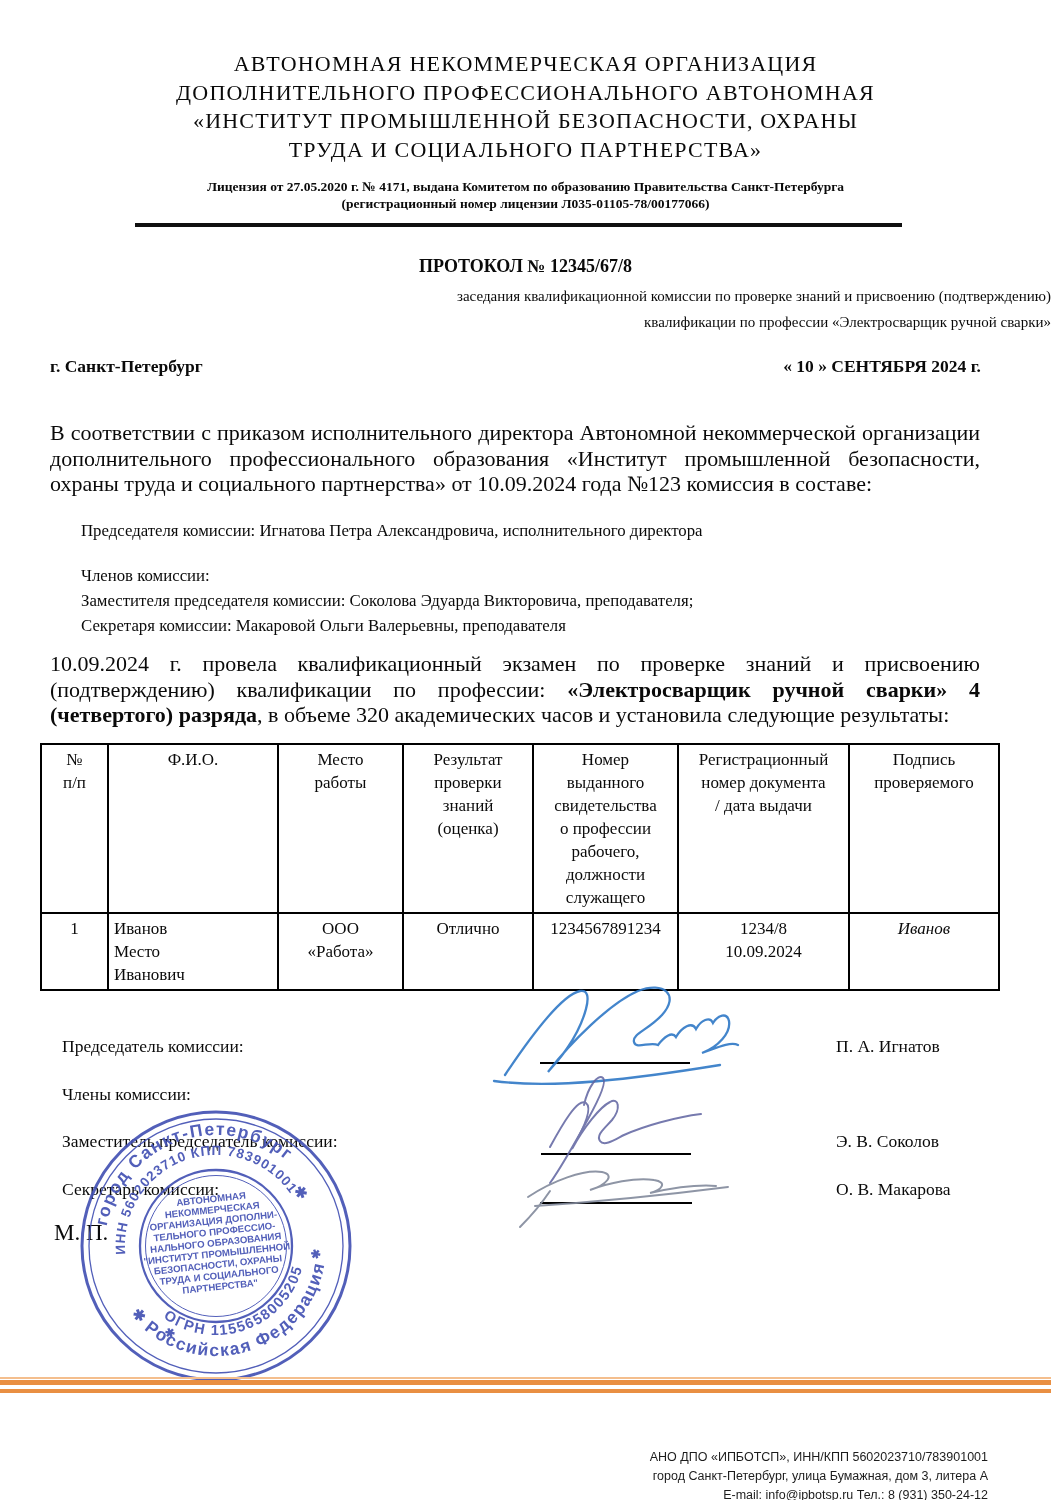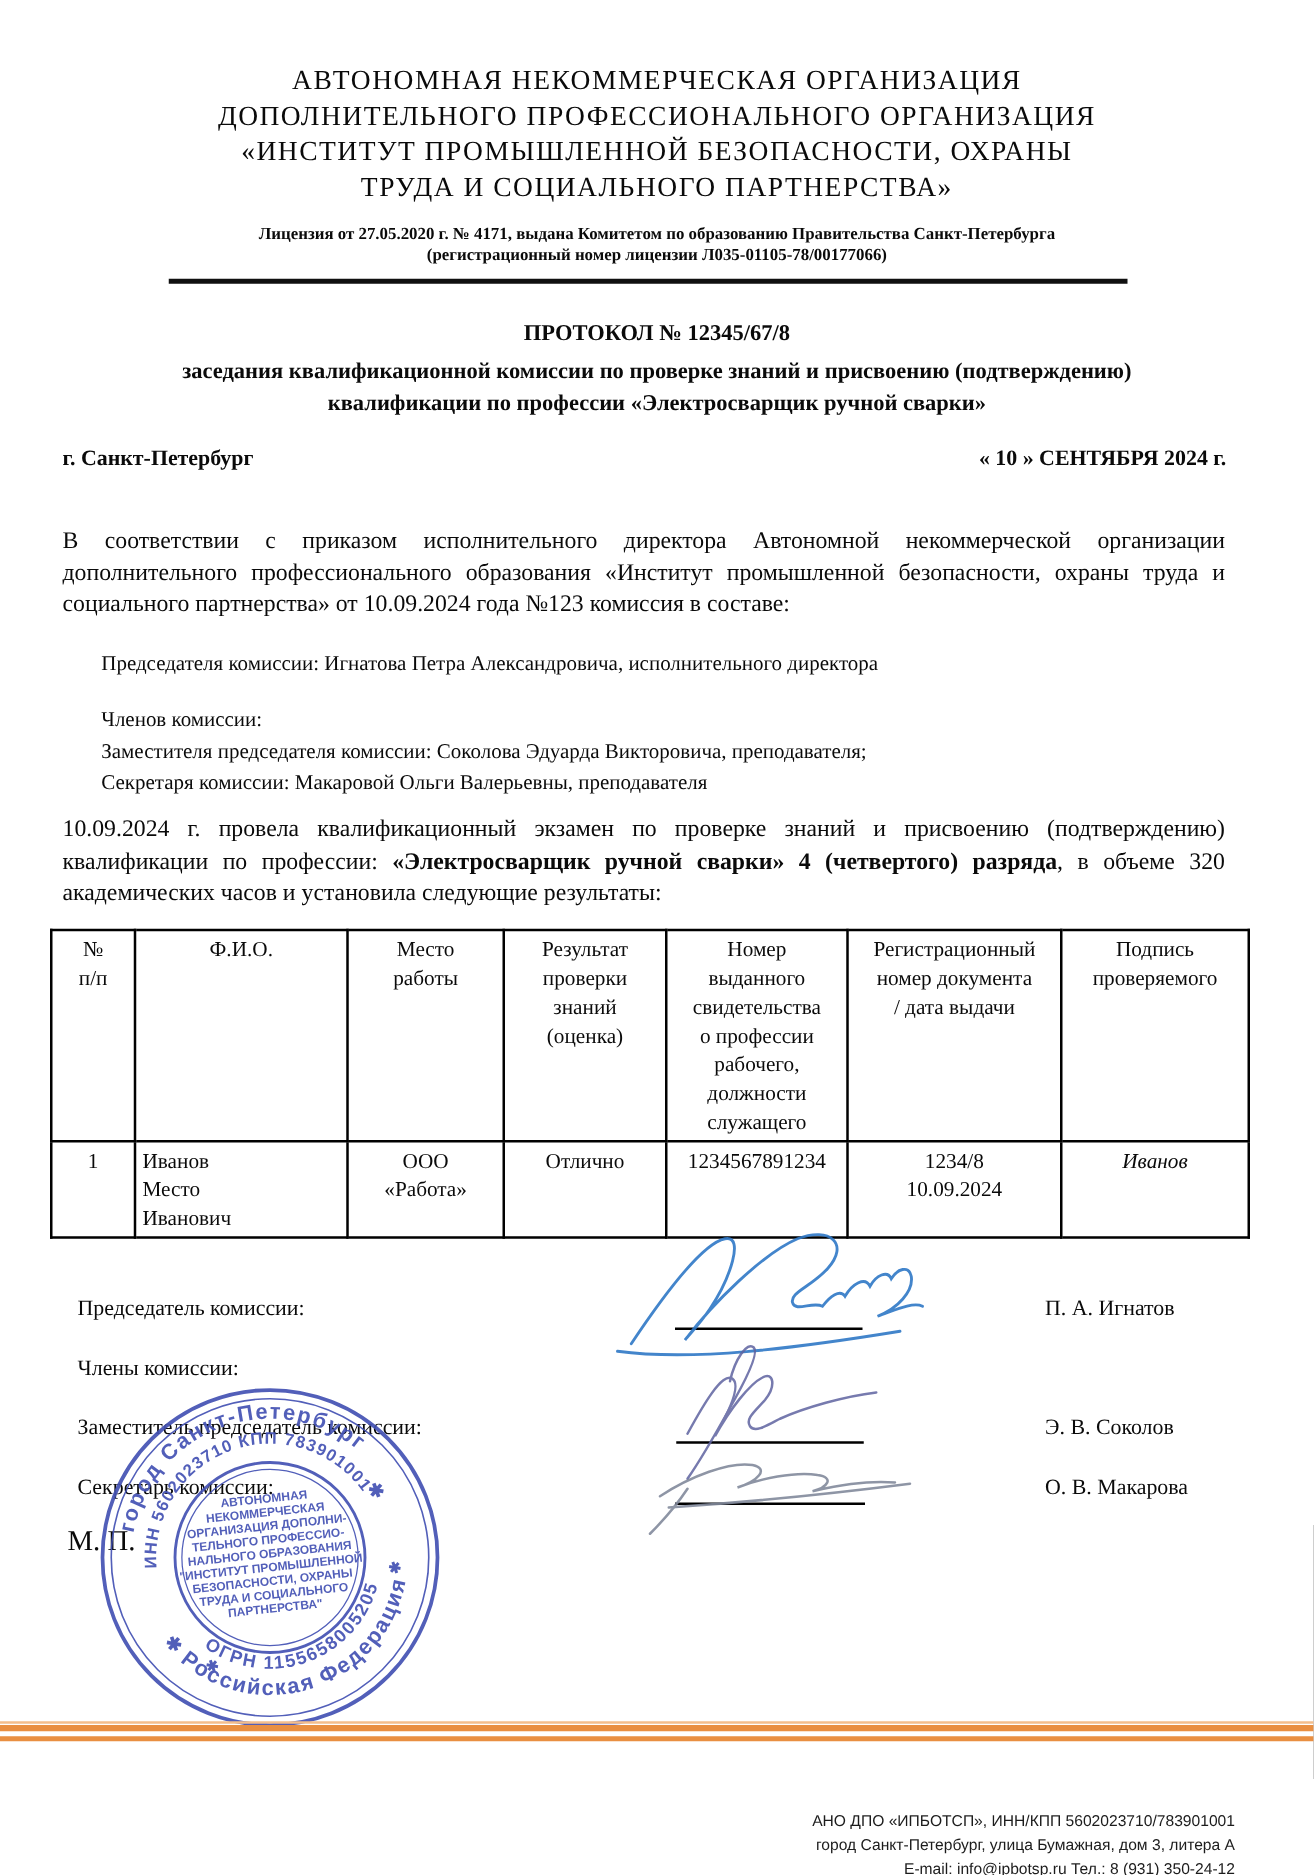--- a/index.html
+++ b/index.html
@@ -10,26 +10,26 @@
   }
   .abs{position:absolute;}
   
   .org{top:50px; left:0; right:0; text-align:center; font-weight:normal;
        font-size:22px; line-height:28.5px; letter-spacing:1.2px;}
   .license{top:178px; left:0; right:0; text-align:center; font-weight:bold;
        font-size:13.5px; line-height:17px;}
   .rule{top:223px; left:135px; width:767px; height:4px; background:#101010;}
   
   .title{top:256px; left:0; right:0; text-align:center; font-weight:bold; font-size:18px;}
-  .subtitle{top:283px; left:0; right:0; text-align:center; font-weight:bold;
-       font-size:18px; line-height:26px;}
+  .subtitle{top:283px; left:0; right:0; text-align:right; font-weight:normal;
+       font-size:15px; line-height:26px;}
   .cityrow{top:356px; left:50px; right:70px; display:flex; justify-content:space-between;
        font-weight:bold; font-size:17.5px;}
   
-  .para{left:50px; width:930px; font-size:19px; line-height:25.5px; text-align:justify;}
+  .para{left:50px; width:930px; font-size:22px; line-height:25.5px; text-align:justify;}
   .line{left:50px; width:930px; font-size:16.8px; line-height:25px;margin-left:31px;}
   
   .tbl-wrap{top:743px; left:40px;}
   table.protocol{border-collapse:collapse; width:958px; table-layout:fixed;}
   table.protocol th, table.protocol td{
     border:2px solid #000; vertical-align:top; padding:3px 5px;
     font-size:17px; line-height:23px; font-weight:normal;
   }
   table.protocol th{text-align:center; white-space:pre-line;}
   td.c{text-align:center;}
@@ -51,21 +51,21 @@
   .stamp-svg{top:1110px; left:80px; opacity:.92;}
   .sign-svg{top:975px; left:480px;}
 </style>
 </head>
 <body>
 
 <div class="page">
 
   <div class="abs org">
     <div>АВТОНОМНАЯ НЕКОММЕРЧЕСКАЯ ОРГАНИЗАЦИЯ</div>
-    <div>ДОПОЛНИТЕЛЬНОГО ПРОФЕССИОНАЛЬНОГО ОРГАНИЗАЦИЯ</div>
+    <div>ДОПОЛНИТЕЛЬНОГО ПРОФЕССИОНАЛЬНОГО АВТОНОМНАЯ</div>
     <div>«ИНСТИТУТ ПРОМЫШЛЕННОЙ БЕЗОПАСНОСТИ, ОХРАНЫ</div>
     <div>ТРУДА И СОЦИАЛЬНОГО ПАРТНЕРСТВА»</div>
   </div>
   <div class="abs license">
     <div>Лицензия от 27.05.2020 г. № 4171, выдана Комитетом по образованию Правительства Санкт-Петербурга</div>
     <div>(регистрационный номер лицензии Л035-01105-78/00177066)</div>
   </div>
   <div class="abs rule"></div>
 
   <div class="abs title">ПРОТОКОЛ № 12345/67/8</div>

